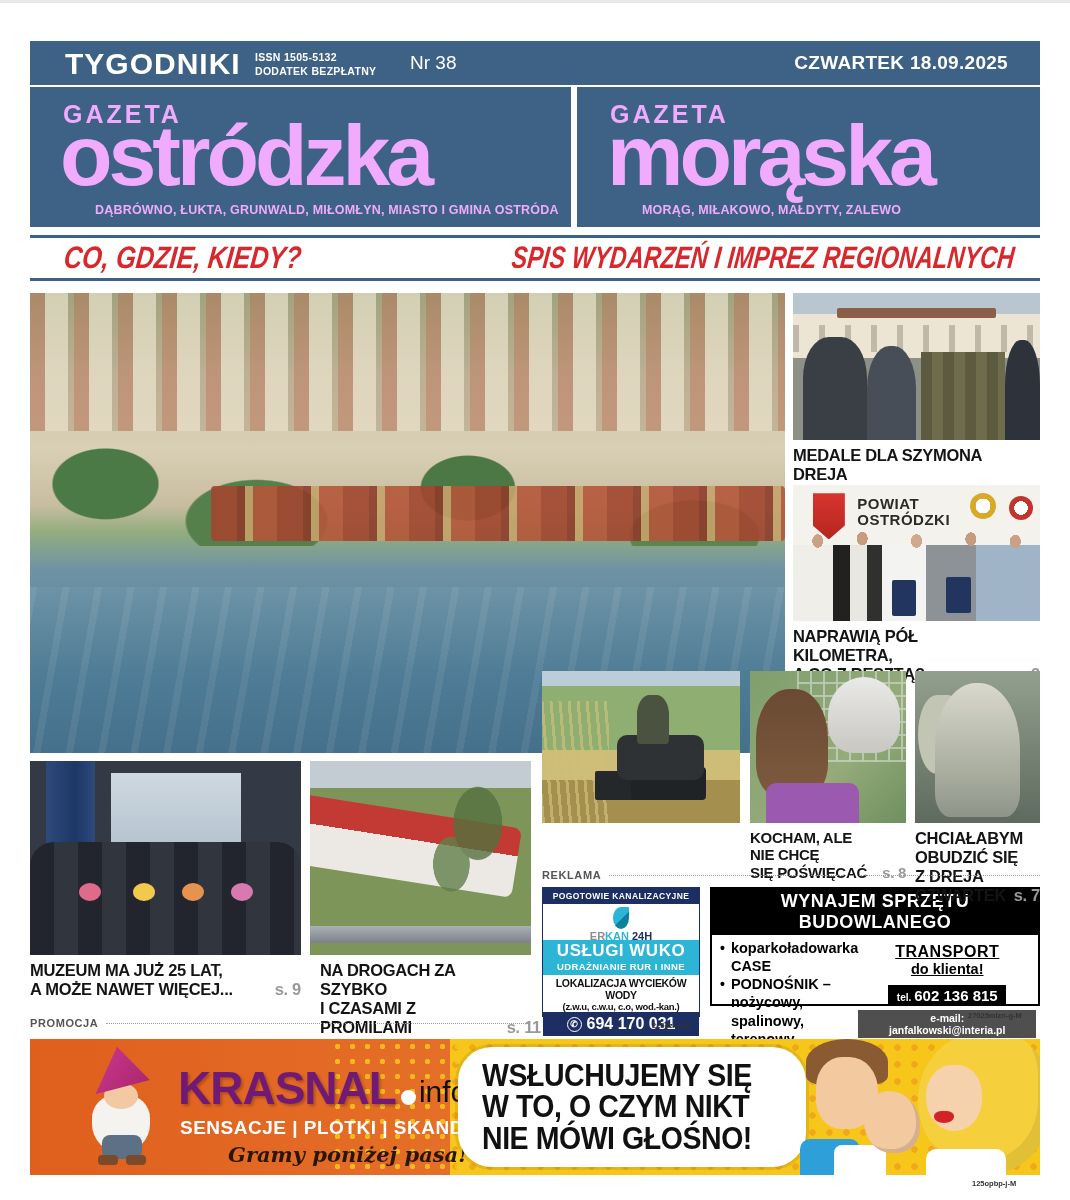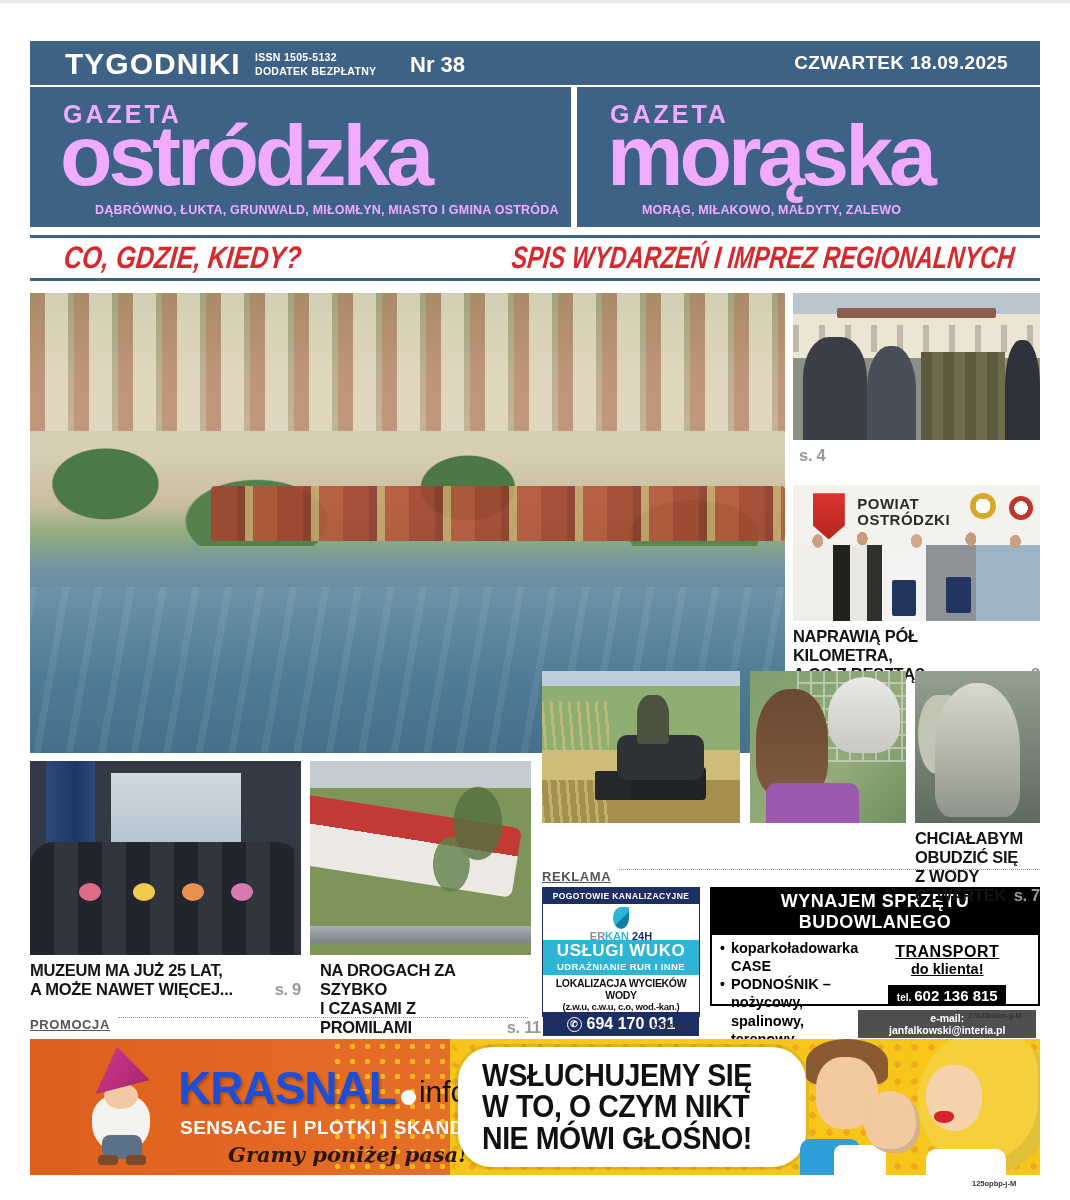--- a/index.html
+++ b/index.html
@@ -9,21 +9,21 @@
   }
   *{margin:0;padding:0;box-sizing:border-box;}
   html,body{background:#e9e9e9;}
   body{font-family:"Liberation Sans",sans-serif;}
   #page{position:relative;width:1070px;height:1200px;background:#fff;margin:3px auto;overflow:hidden;}
 
   
   .topbar{position:absolute;left:30px;top:38px;width:1010px;height:44px;background:var(--masthead-blue);color:#fff;}
   .topbar .brand{position:absolute;left:35px;top:6px;font-size:30px;font-weight:800;letter-spacing:1px;}
   .topbar .issn{position:absolute;left:225px;top:9px;font-size:10.5px;font-weight:600;line-height:1.35;letter-spacing:.3px;}
-  .topbar .issue{position:absolute;left:380px;top:11px;font-size:22px;font-weight:700;}
+  .topbar .issue{position:absolute;left:380px;top:11px;font-size:19px;font-weight:400;}
   .topbar .date{position:absolute;right:32px;top:11px;font-size:19px;font-weight:700;letter-spacing:.3px;}
 
   
   .mast{position:absolute;top:84px;height:140px;background:var(--masthead-blue);color:#f0abfc;}
   .mast.left{left:30px;width:541px;}
   .mast.right{left:577px;width:463px;}
   .mast .kicker{position:absolute;left:33px;top:13px;font-size:25px;font-weight:800;letter-spacing:3px;}
   .mast .title{position:absolute;left:30px;top:26px;font-size:86px;font-weight:800;letter-spacing:-4px;line-height:1;transform:scaleY(.98);}
   .mast .coverage{position:absolute;left:33px;bottom:10px;font-size:12.5px;font-weight:700;letter-spacing:.2px;padding-left:32px;}
 
@@ -132,21 +132,21 @@
   #ph-bus .bush{right:8%;top:4%;width:40%;height:70%;opacity:.8;
     background:radial-gradient(40px 60px at 60% 40%,#55713f 0 60%,transparent 62%),
                radial-gradient(30px 45px at 30% 70%,#617f49 0 60%,transparent 62%);}
   #ph-bus .rail{left:0;bottom:6%;width:100%;height:9%;background:linear-gradient(180deg,#aab1b6,#7c8287);}
 
   
   .cap{position:absolute;color:var(--caption-ink);font-weight:800;font-size:16.5px;line-height:1.16;letter-spacing:-.3px;display:flex;justify-content:space-between;align-items:flex-end;}
   .cap .pg{color:var(--page-gray);font-weight:800;white-space:nowrap;margin-left:6px;}
 
   
-  .adlabel{position:absolute;display:flex;gap:8px;font-size:13px;font-weight:600;color:#555;letter-spacing:.6px;text-decoration:underline;}
+  .adlabel{position:absolute;display:flex;align-items:center;gap:8px;font-size:11px;font-weight:600;color:#555;letter-spacing:.6px;}
   .adlabel::after{content:"";flex:1;border-top:1px dotted #9a9a9a;}
 
   
   #ad-erkan{position:absolute;left:542px;top:884px;width:158px;height:130px;background:#fff;border:1px solid var(--erkan-navy);display:flex;flex-direction:column;}
   #ad-erkan .hdr{background:var(--erkan-navy);color:#fff;font-size:8.5px;font-weight:800;text-align:center;letter-spacing:.4px;padding:3px 0;}
   #ad-erkan .logo{height:36px;position:relative;}
   #ad-erkan .drop{position:absolute;left:50%;top:3px;width:16px;height:22px;transform:translateX(-50%);
     background:linear-gradient(135deg,var(--erkan-cyan) 0 55%,#0f7fa0 55% 100%);border-radius:50% 4% 50% 50%;}
   #ad-erkan .brand{text-align:center;font-size:11px;font-weight:800;margin-top:26px;}
   #ad-erkan .brand .er{color:#8a8f94;} #ad-erkan .brand .kan{color:var(--erkan-cyan);} #ad-erkan .brand .h24{color:var(--erkan-navy);}
@@ -182,21 +182,21 @@
   
   .gnome{position:absolute;left:48px;top:10px;width:90px;height:118px;}
   .gnome .hat{position:absolute;left:8px;top:-2px;width:62px;height:44px;background:linear-gradient(135deg,#d13a8e,#a82670);
     clip-path:polygon(10% 100%,55% 0,100% 85%);transform:rotate(-8deg);}
   .gnome .face{position:absolute;left:26px;top:34px;width:34px;height:26px;background:#f3c9a4;border-radius:50%;}
   .gnome .beard{position:absolute;left:14px;top:46px;width:58px;height:58px;background:#f5f3ef;border-radius:48% 48% 60% 60%;}
   .gnome .body{position:absolute;left:24px;top:86px;width:40px;height:24px;background:#5c7186;border-radius:8px;}
   .gnome .boot1{position:absolute;left:20px;top:106px;width:20px;height:10px;background:#7a4a2a;border-radius:4px;}
   .gnome .boot2{position:absolute;left:48px;top:106px;width:20px;height:10px;background:#7a4a2a;border-radius:4px;}
   #banner .kras-line{position:absolute;left:148px;top:22px;display:flex;align-items:center;}
-  #banner .kras{color:#1d4ed8;font-size:46px;font-weight:800;letter-spacing:-1px;text-shadow:2px 2px 3px rgba(0,0,0,.25);}
+  #banner .kras{color:#701a75;font-size:46px;font-weight:800;letter-spacing:-1px;text-shadow:2px 2px 3px rgba(0,0,0,.25);}
   #banner .kdot{width:15px;height:15px;border-radius:50%;background:#fff;margin:18px 3px 0 5px;}
   #banner .info{color:#111;font-size:30px;font-weight:400;margin-top:8px;}
   #banner .tagline{position:absolute;left:150px;top:78px;color:#fff;font-size:19px;font-weight:700;letter-spacing:.5px;}
   #banner .script{position:absolute;left:198px;top:103px;color:#2a1608;font-size:21px;font-weight:700;font-style:italic;font-family:"DejaVu Serif",serif;}
   
   #banner .bubble{position:absolute;left:428px;top:8px;width:348px;height:120px;background:#fff;border-radius:34px;
     display:flex;flex-direction:column;justify-content:center;padding-left:24px;box-shadow:0 0 0 3px rgba(0,0,0,.08);}
   #banner .bubble::after{content:"";position:absolute;right:-16px;top:44px;width:0;height:0;border:18px solid transparent;border-left-color:#fff;}
   #banner .bubble .bl{color:#111;font-size:31px;font-weight:800;line-height:1.02;letter-spacing:-.5px;transform:scaleX(.92);transform-origin:left center;white-space:nowrap;}
   
@@ -261,20 +261,24 @@
 
   <figure class="ph" id="ph-medale">
     <div class="roof"></div>
     <div class="windows"></div>
     <div class="suit1"></div>
     <div class="suit2"></div>
     <div class="uniforms"></div>
     <div class="suit3"></div>
   </figure>
   <div class="cap" style="left:793px;top:443px;width:247px;">
+    <span>
+      <span>MEDALE DLA SZYMONA DREJA</span><br>
+      <span>I HENRYKA KACPRZYKA</span>
+    </span>
     <span class="pg">s. 4</span>
   </div>
 
   <figure class="ph" id="ph-powiat">
     <div class="shield"></div>
     <div class="bktext">POWIAT OSTRÓDZKI</div>
     <div class="badge1"></div>
     <div class="badge2"></div>
     <div class="people"></div>
     <div class="heads"></div>
@@ -294,29 +298,36 @@
     <div class="quad"></div>
     <div class="rider"></div>
   </figure>
 
   <figure class="ph" id="ph-kocham">
     <div class="fence"></div>
     <div class="child"></div>
     <div class="granny"></div>
     <div class="shirt"></div>
   </figure>
+  <div class="cap" style="left:750px;top:826px;width:156px;font-size:15px;">
+    <span>
+      <span>KOCHAM, ALE NIE CHCĘ</span><br>
+      <span>SIĘ POŚWIĘCAĆ</span>
+    </span>
+    <span class="pg">s. 8</span>
+  </div>
 
   <figure class="ph" id="ph-angel">
     <div class="wing"></div>
     <div class="statue"></div>
   </figure>
   <div class="cap" style="left:915px;top:826px;width:125px;display:block;">
     <div>CHCIAŁABYM</div>
     <div>OBUDZIĆ SIĘ</div>
-    <div>Z WODY</div>
+    <div>Z DREJA</div>
     <div style="display:flex;justify-content:space-between;">
       <span>CZWARTEK</span>
       <span class="pg">s. 7</span>
     </div>
   </div>
 
   <figure class="ph" id="ph-muzeum">
     <div class="curtain"></div>
     <div class="screen"></div>
     <div class="row"></div>

